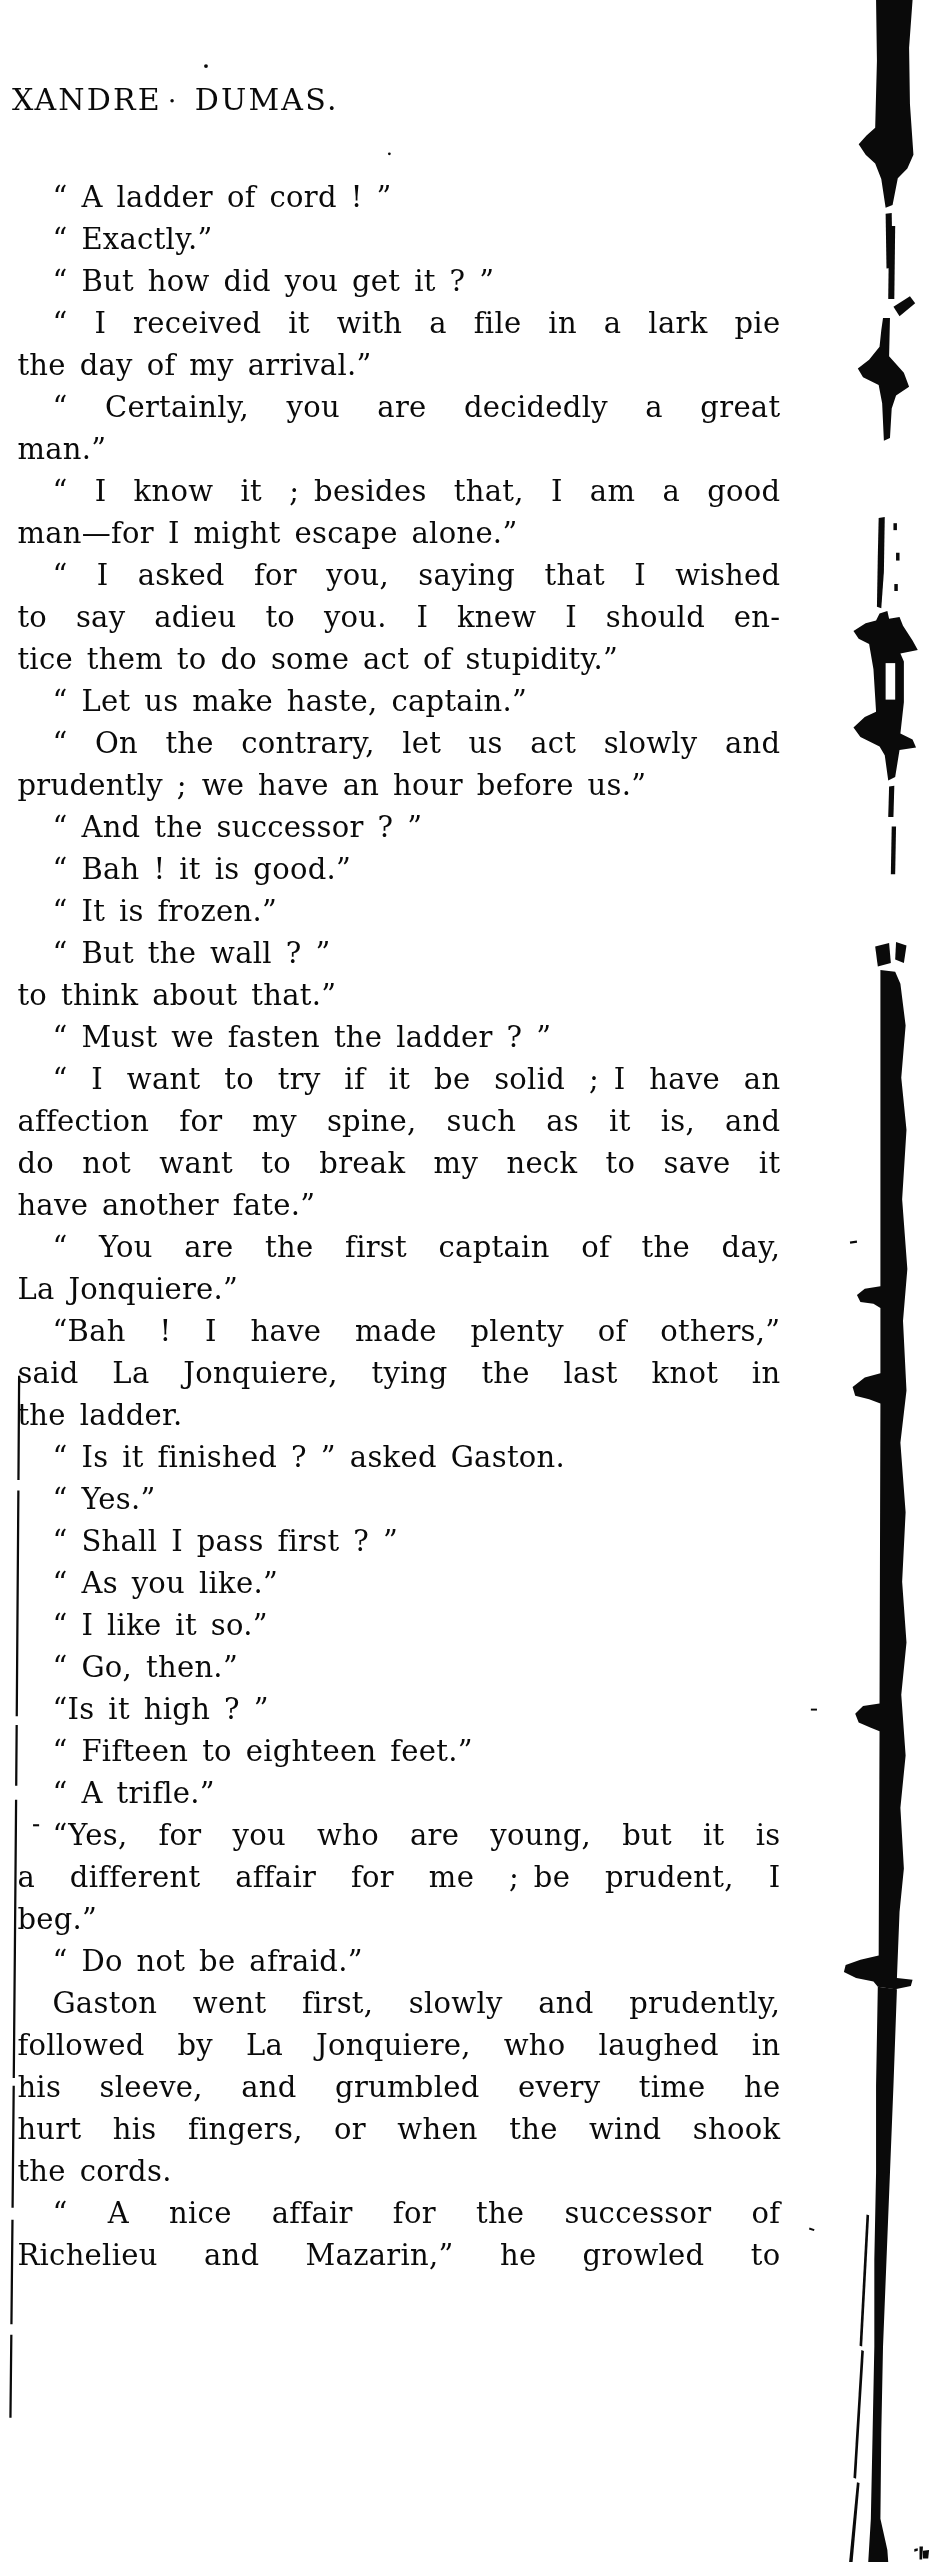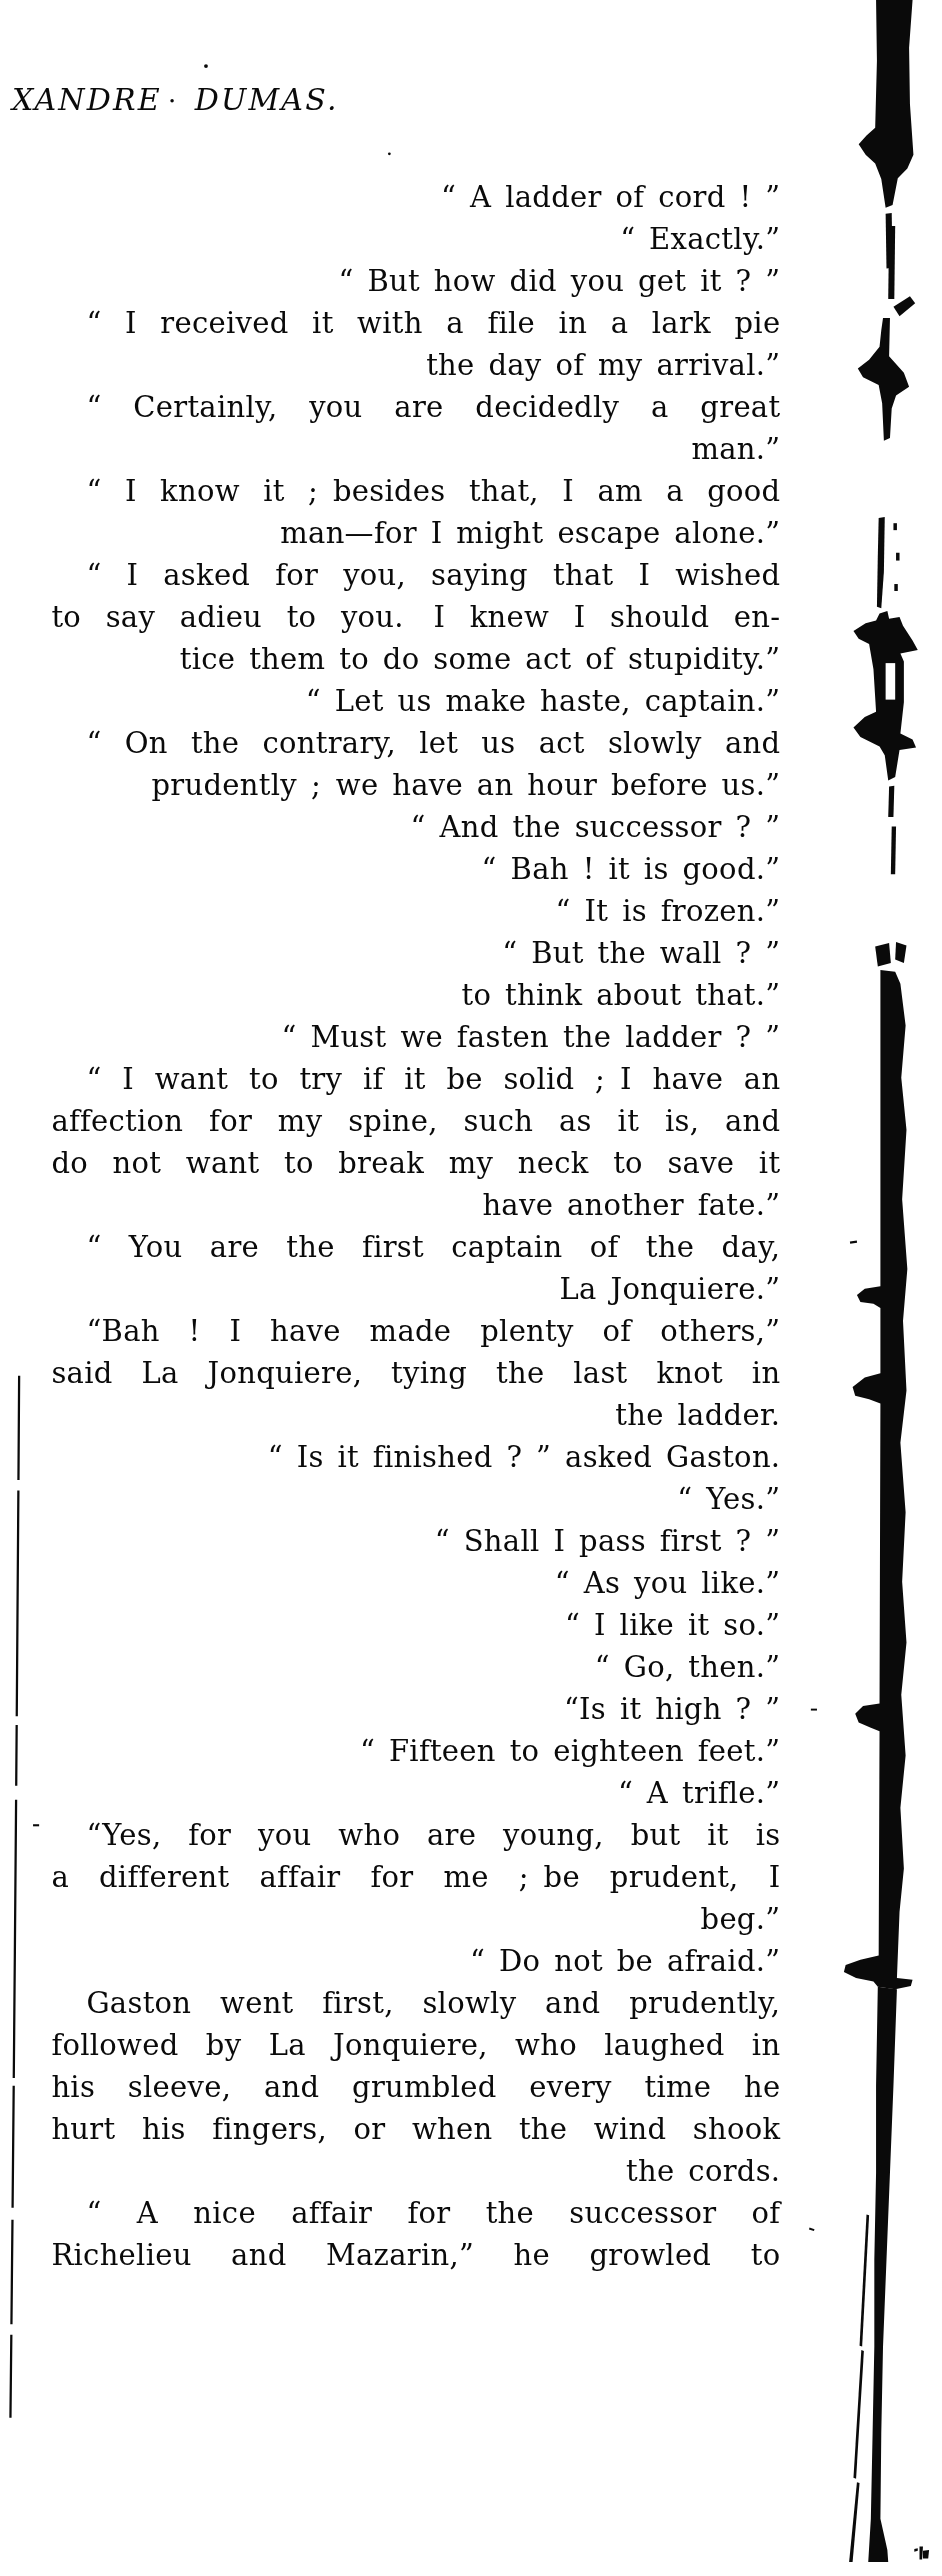--- a/index.html
+++ b/index.html
@@ -6,36 +6,36 @@
   html,body { margin:0; padding:0; }
   body {
     width:943px; height:2576px;
     background:var(--paper);
     position:relative; overflow:hidden;
     font-family:"DejaVu Serif", serif;
     color:var(--ink);
   }
   .header {
     position:absolute; left:12px; top:82px;
-    font-style:italic; font-size:30px;
+    font-size:30px;
     letter-spacing:2.2px; word-spacing:21px;
     white-space:nowrap;
   }
   .text-column {
     position:absolute; left:17.4px; top:176px; width:763px;
   }
   .line {
     height:42px; line-height:42px;
     font-size:29px; letter-spacing:0.3px; word-spacing:0.15em;
-    white-space:nowrap; overflow:visible;text-align:right;
+    white-space:nowrap; overflow:visible;
   }
   .line.indent { padding-left:35px; }
   .line.just {
     white-space:normal;
-    text-align:justify; text-align-last:justify;margin-left:34px;
+    text-align:justify; text-align-last:justify;
   }
   .artifact-svg { position:absolute; left:0; top:0; pointer-events:none; }
 </style>
 </head>
 <body>
 
 <div class="header">XANDRE  DUMAS.</div>
 
 <div class="text-column">
     <div class="line indent">“ A ladder of cord ! ”</div>

